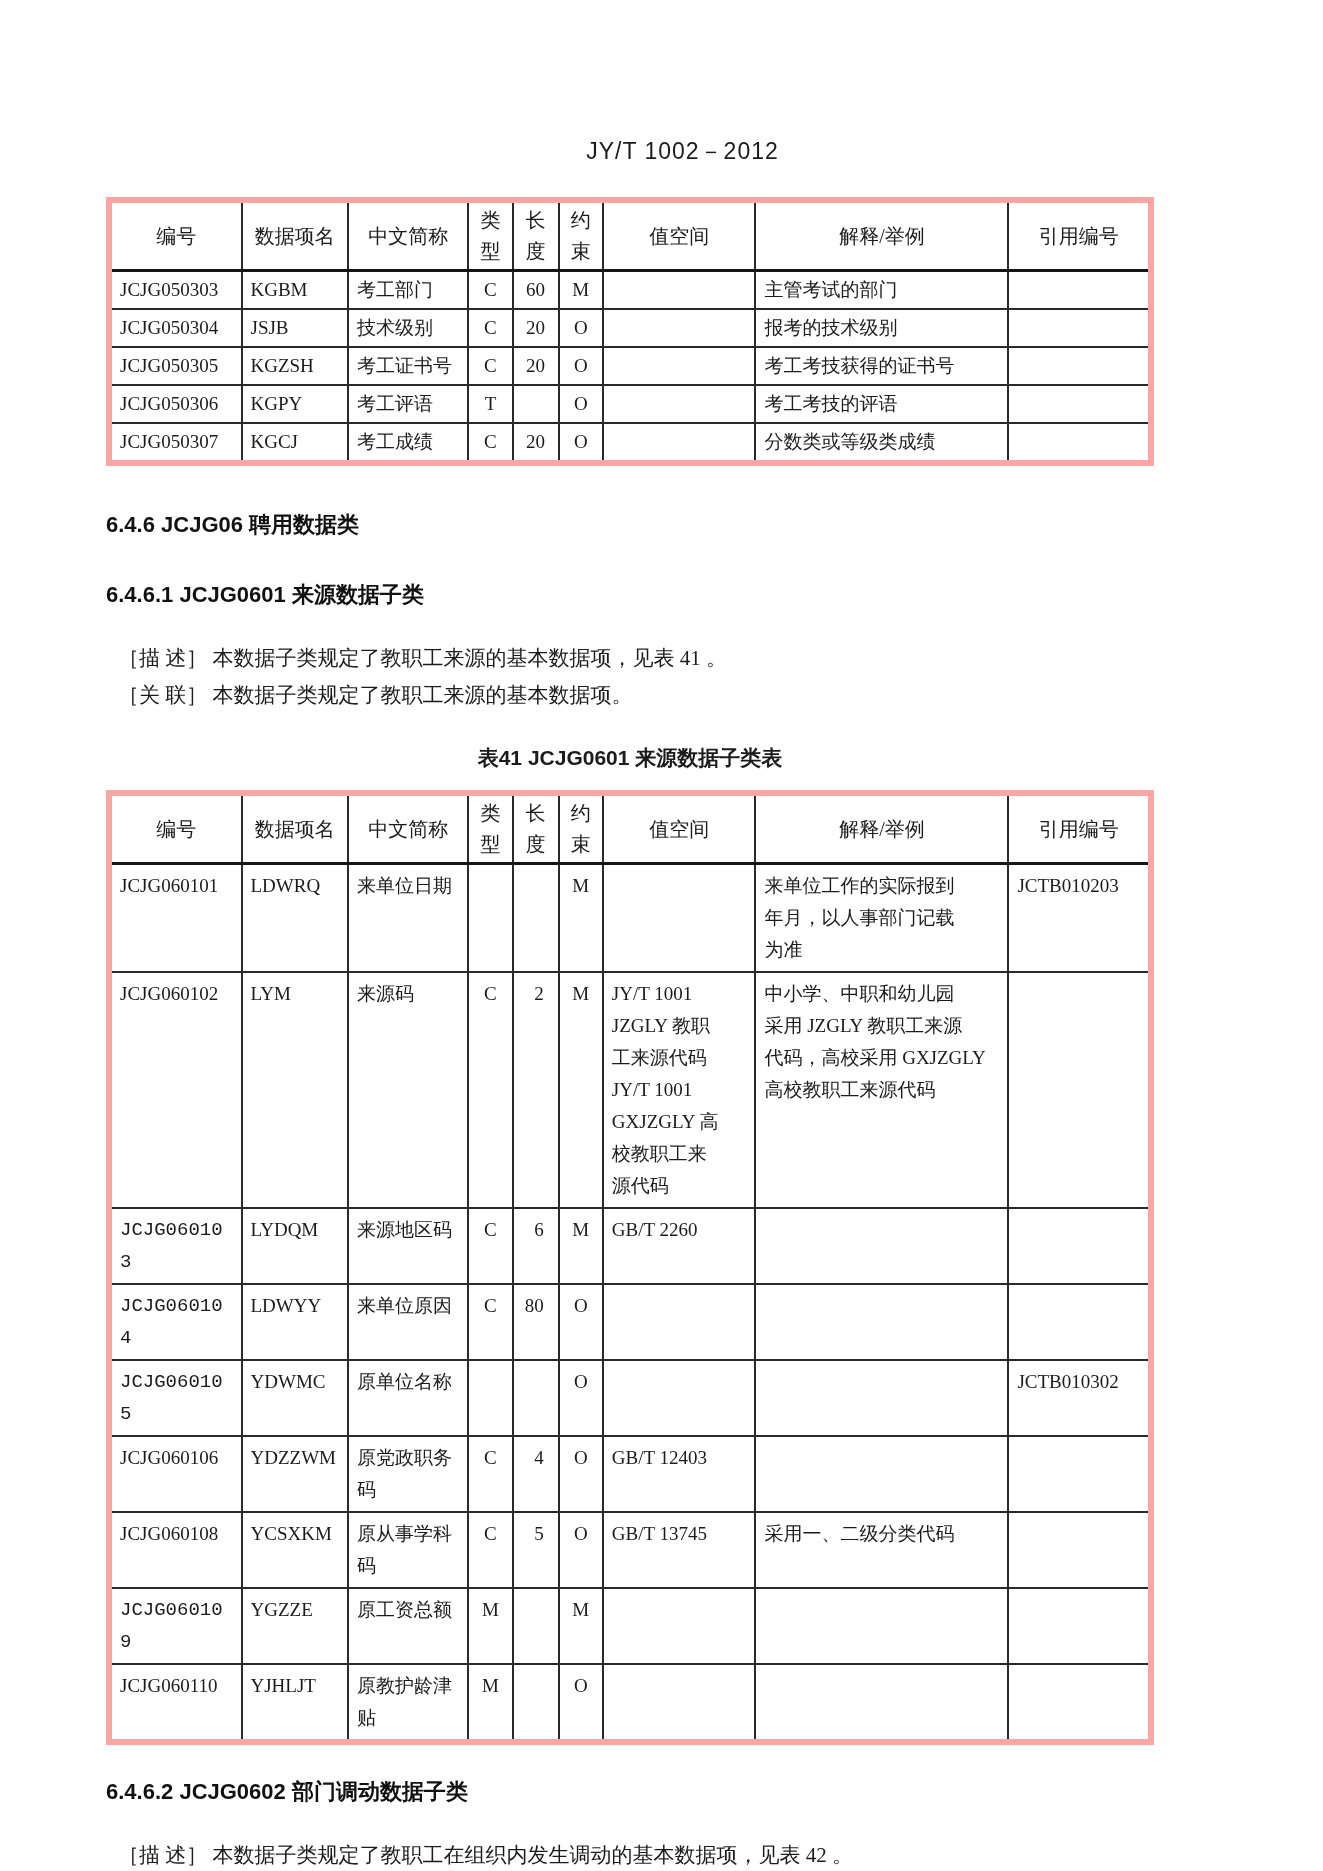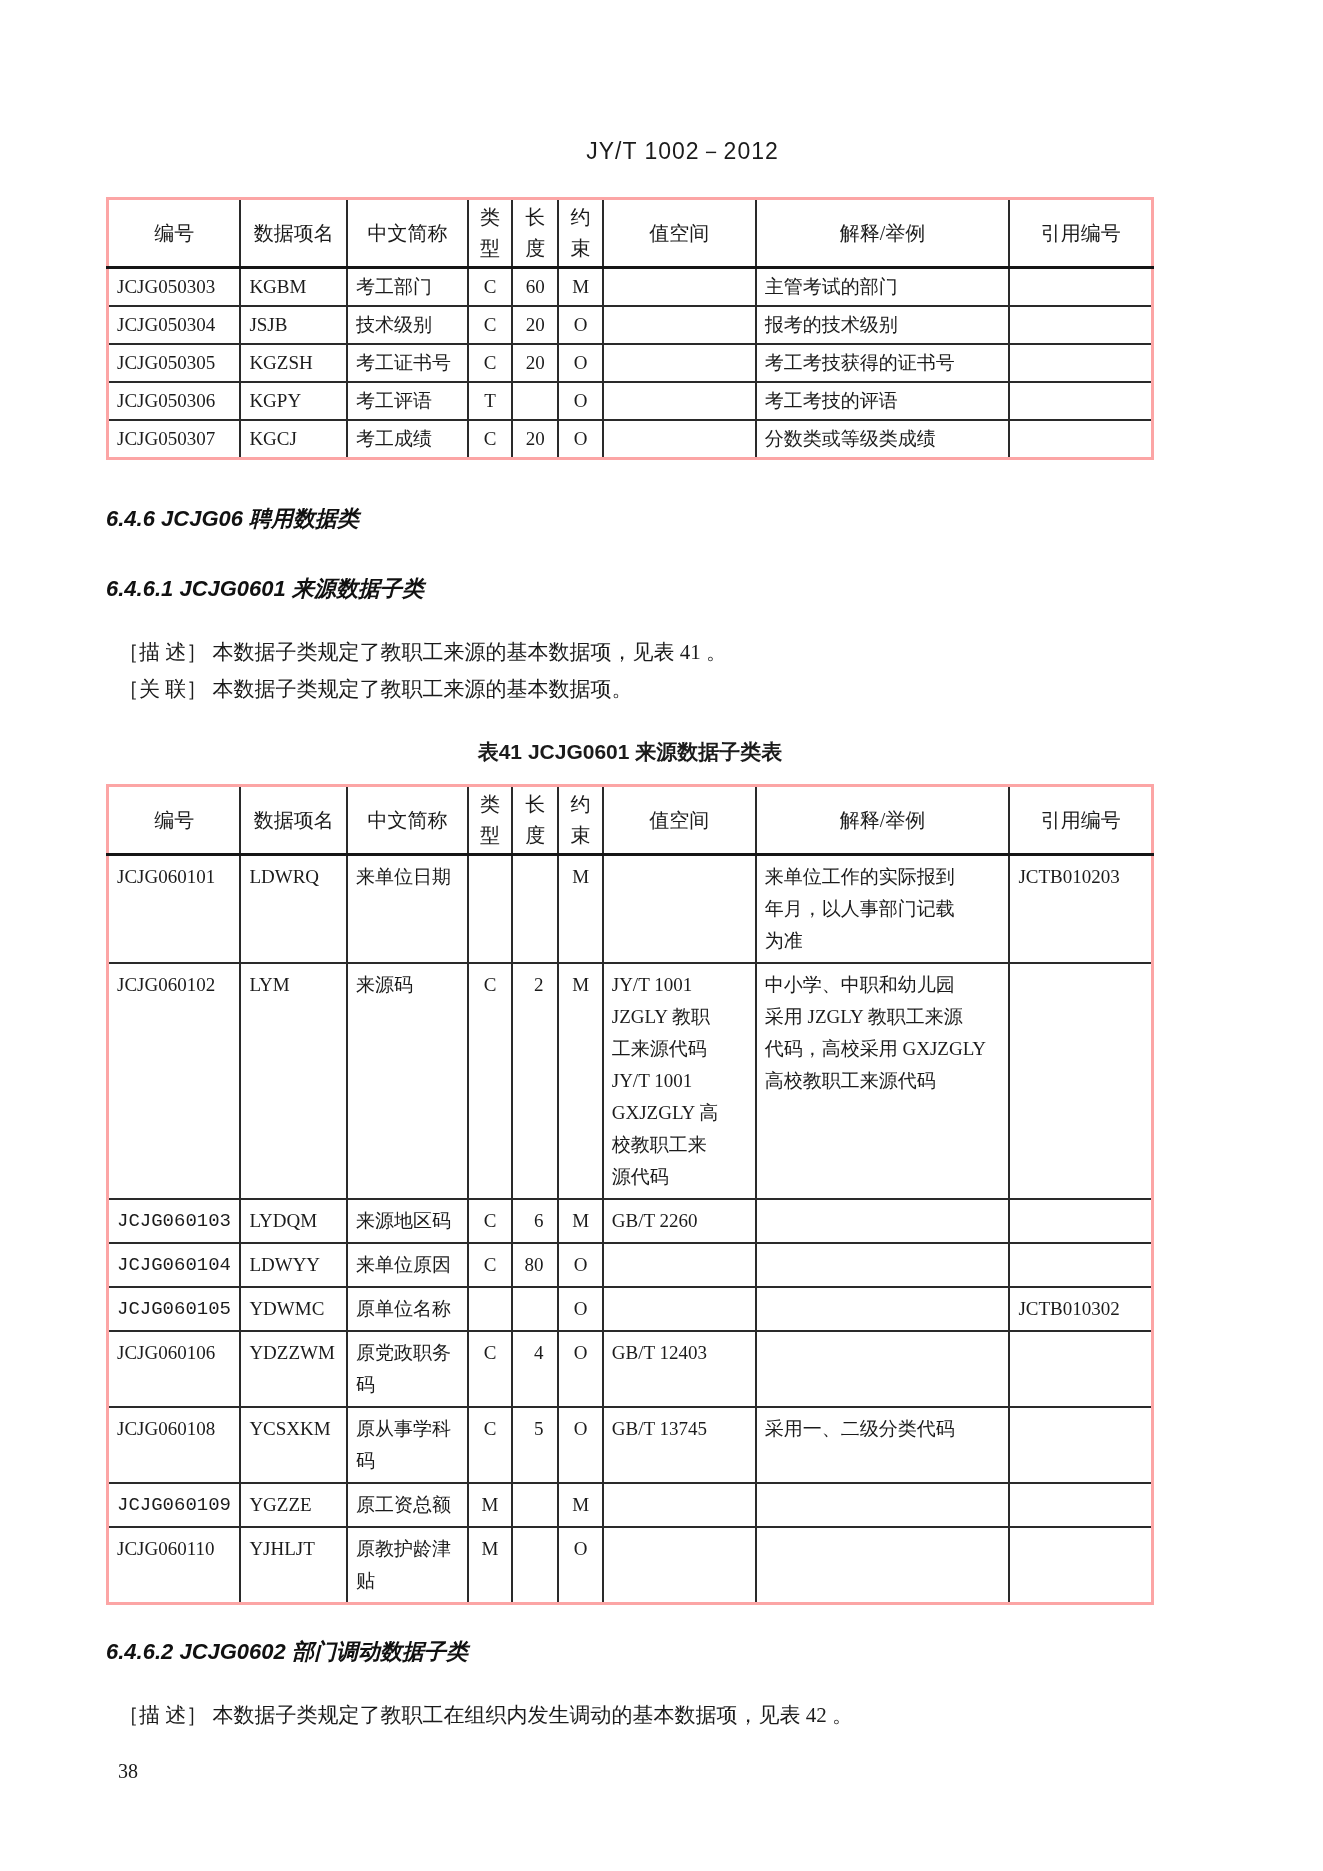--- a/index.html
+++ b/index.html
@@ -14,21 +14,21 @@
   .doc-code{
     font-family:"Liberation Sans","DejaVu Sans",sans-serif;
     font-weight:400;font-size:23px;letter-spacing:1px;
     margin:0 0 30px 0;
     text-align:center;
   }
 
   table.data-table{
     border-collapse:collapse;table-layout:fixed;
     width:1048px;
-    border:3px solid #fca5a5;
+    border:6px solid #fca5a5;
   }
   table.data-table th{
     border:2px solid #2a2a2a;border-bottom:3px solid #161616;
     font-weight:normal;font-size:20px;text-align:center;
     white-space:pre-line;line-height:1.55;height:62px;
     padding:2px 4px;vertical-align:middle;
   }
   table.data-table td{
     border:2px solid #2a2a2a;
     font-size:19px;padding:2px 8px;
@@ -42,21 +42,20 @@
 
   td.c-type,td.c-cons{text-align:center;}
   table.t1 td.c-len{text-align:center;}
   table.t41 td.c-len{text-align:right;padding-right:14px;}
   td.c-id,td.c-name{padding-left:10px;}
 
   .sec-h{
     font-family:"Liberation Sans","DejaVu Sans",sans-serif;
     font-weight:700;font-size:22px;color:#111;
     margin:0;
-    font-style:italic;
   }
   .h-646{margin:44px 0 0 0;}
   .h-6461{margin:40px 0 0 0;}
   .h-6462{margin:32px 0 0 0;}
 
   .desc{
     font-size:21px;line-height:37px;margin:0 0 0 12px;
   }
   .desc-first{margin-top:30px;}
 

